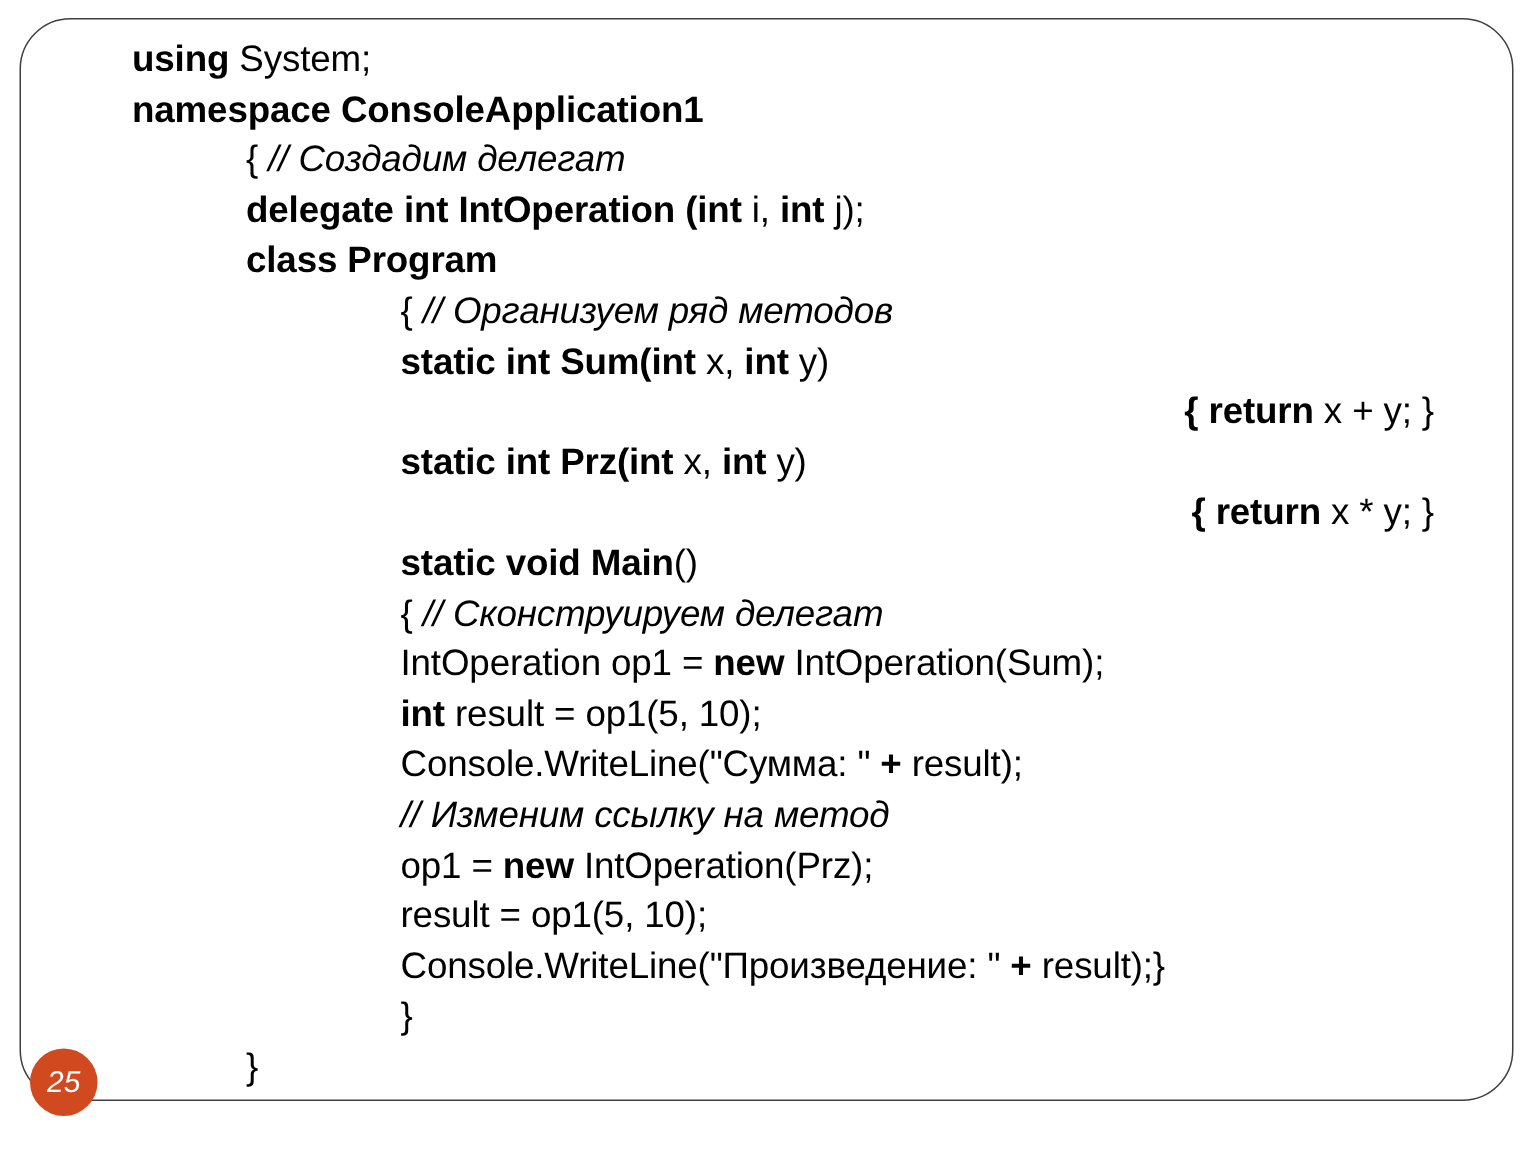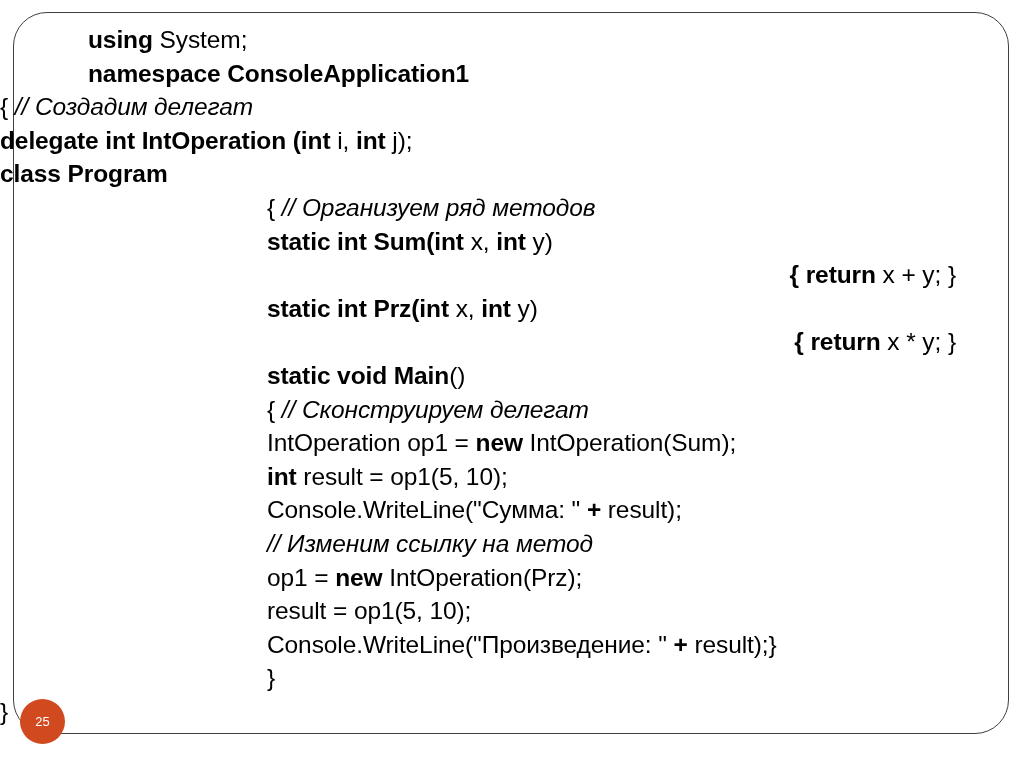--- a/index.html
+++ b/index.html
@@ -41,44 +41,45 @@
     letter-spacing: -0.1px;
     white-space: pre;
   }
   .code-line {
     height: 33.6px;
     white-space: pre;
   }
 
   
   .ind0 { padding-left: 88px; }
-  .ind1 { }
+  .ind1 { padding-left: 164px; }
   .ind2 { padding-left: 267px; }
   .ind3 { padding-left: 369px; text-align: right; }
 
   .kw { font-weight: bold; }
   .cm { font-style: italic; }
   .pl { font-weight: normal; font-style: normal; }
 
   
   #page-badge {
     position: absolute;
     left: 20px;
     top: 699px;
     width: 45px;
     height: 45px;
     border-radius: 50%;
     background: #d1491f;
     color: #ffffff;
-    font-size: 13px;
+    font-size: 20px;
     font-family: "Liberation Sans", sans-serif;
     display: flex;
     align-items: center;
     justify-content: center;
     line-height: 1;
+    font-style: italic;
   }
 </style>
 </head>
 <body>
 
 <div id="slide-frame"></div>
 
 <div id="code-block"><div class="code-line ind0"><span class="kw">using </span><span class="pl">System;</span></div><div class="code-line ind0"><span class="kw">namespace ConsoleApplication1</span></div><div class="code-line ind1"><span class="pl">{ </span><span class="cm">// Создадим делегат</span></div><div class="code-line ind1"><span class="kw">delegate int IntOperation (int </span><span class="pl">i, </span><span class="kw">int </span><span class="pl">j);</span></div><div class="code-line ind1"><span class="kw">class Program</span></div><div class="code-line ind2"><span class="pl">{ </span><span class="cm">// Организуем ряд методов</span></div><div class="code-line ind2"><span class="kw">static int Sum(int </span><span class="pl">x, </span><span class="kw">int </span><span class="pl">y)</span></div><div class="code-line ind3"><span class="kw">{ return </span><span class="pl">x + y; }</span></div><div class="code-line ind2"><span class="kw">static int Prz(int </span><span class="pl">x, </span><span class="kw">int </span><span class="pl">y)</span></div><div class="code-line ind3"><span class="kw">{ return </span><span class="pl">x * y; }</span></div><div class="code-line ind2"><span class="kw">static void Main</span><span class="pl">()</span></div><div class="code-line ind2"><span class="pl">{ </span><span class="cm">// Сконструируем делегат</span></div><div class="code-line ind2"><span class="pl">IntOperation op1 = </span><span class="kw">new </span><span class="pl">IntOperation(Sum);</span></div><div class="code-line ind2"><span class="kw">int </span><span class="pl">result = op1(5, 10);</span></div><div class="code-line ind2"><span class="pl">Console.WriteLine("Сумма: " </span><span class="kw">+ </span><span class="pl">result);</span></div><div class="code-line ind2"><span class="cm">// Изменим ссылку на метод</span></div><div class="code-line ind2"><span class="pl">op1 = </span><span class="kw">new </span><span class="pl">IntOperation(Prz);</span></div><div class="code-line ind2"><span class="pl">result = op1(5, 10);</span></div><div class="code-line ind2"><span class="pl">Console.WriteLine("Произведение: " </span><span class="kw">+ </span><span class="pl">result);}</span></div><div class="code-line ind2"><span class="pl">}</span></div><div class="code-line ind1"><span class="pl">}</span></div></div>
 
 <div id="page-badge">

